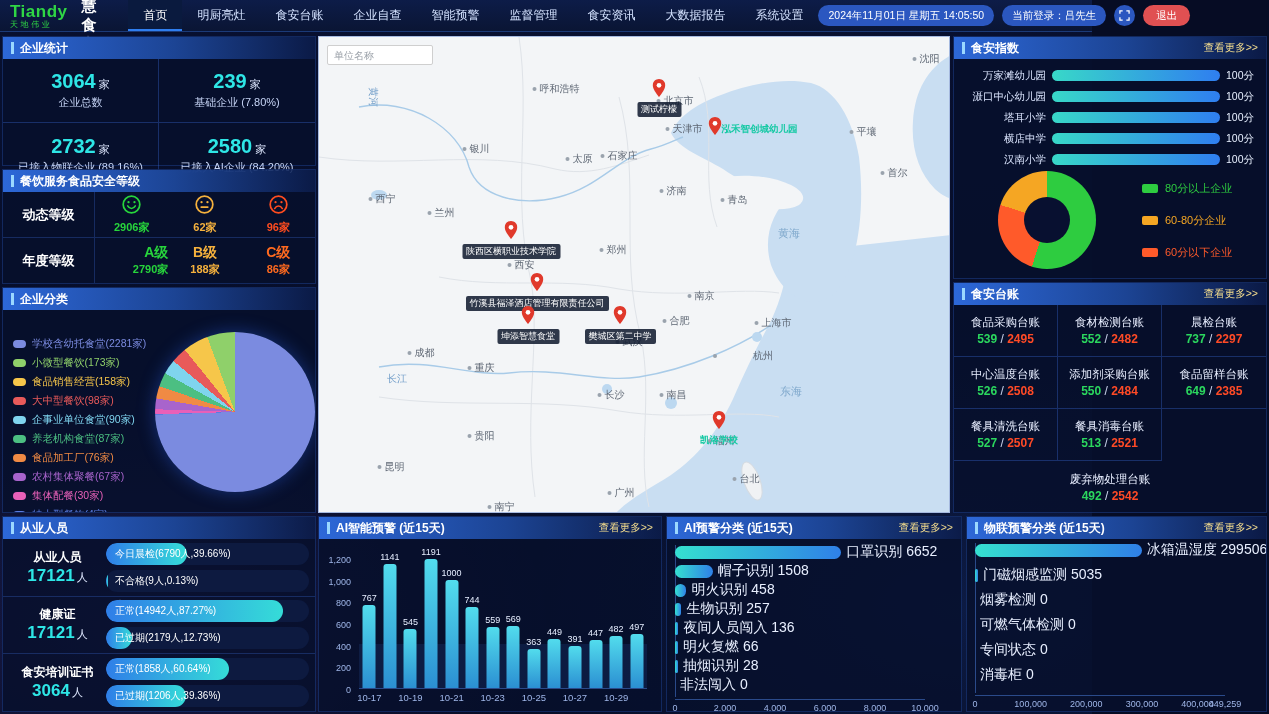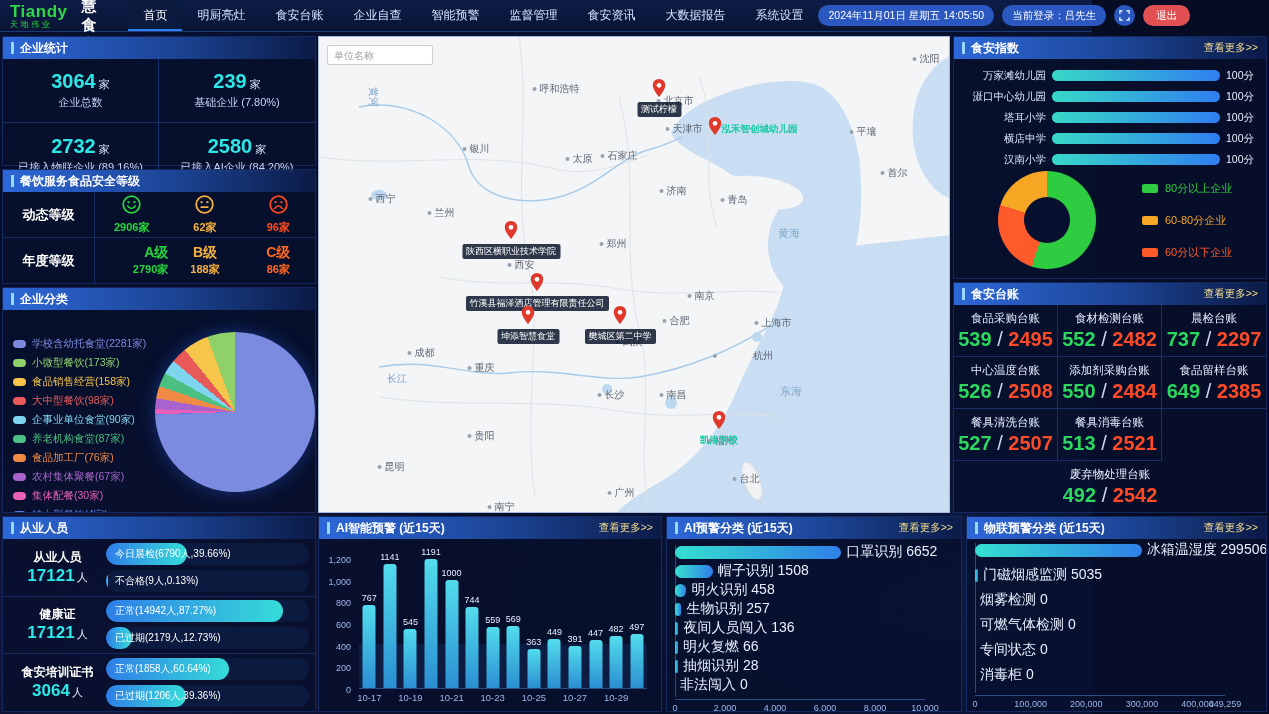--- a/index.html
+++ b/index.html
@@ -78,21 +78,21 @@
 .dleg{position:absolute;left:188px;top:122px}
 .dleg-row{display:flex;align-items:center;gap:7px;margin-bottom:17px}
 .dleg-swatch{width:16px;height:9px;border-radius:2px}
 .dleg-label{font-size:11px;white-space:nowrap}
 
 .ledger-grid{display:grid;grid-template-columns:1fr 1fr 1fr;grid-auto-rows:52px;height:100%}
 .ledger-cell{display:flex;flex-direction:column;align-items:center;justify-content:center;border-right:1px solid rgba(60,110,220,.35);border-bottom:1px solid rgba(60,110,220,.35)}
 .ledger-cell:nth-child(3n){border-right:none}
 .ledger-cell.span3{grid-column:1/4;border-right:none;border-bottom:none}
 .ledger-label{font-size:11.5px;color:#e8eeff}
-.ledger-val{font-size:20px;font-weight:bold;margin-top:2px}
+.ledger-val{font-size:12px;font-weight:bold;margin-top:2px}
 .ledger-val .g{color:#2bd75e}.ledger-val .sep{color:#cfd8f0;font-weight:normal}.ledger-val .r{color:#ff4a26}
 
 .trend-y{position:absolute;left:0;top:20px;width:36px;height:130px}
 .ty{position:absolute;right:4px;font-size:9px;color:#9fb6e8}
 .trend-plot{position:absolute;left:40px;top:20px;width:288px;height:130px;border-bottom:1px solid #2a4a8a}
 .trend-band{position:absolute;left:0;right:0;bottom:0;height:44px;background:rgba(44,86,170,.18)}
 .tslot{position:absolute;bottom:0;height:100%}
 .tbar{position:absolute;bottom:0;left:50%;transform:translateX(-50%);width:13px;border-radius:3px 3px 0 0;background:linear-gradient(180deg,#52dced,#2b8fd2)}
 .tval{position:absolute;left:50%;transform:translateX(-50%);font-size:9px;color:#e6eeff;white-space:nowrap}
 .tx{position:absolute;top:calc(100% + 4px);left:50%;transform:translateX(-50%);font-size:9.5px;color:#9fb6e8;white-space:nowrap}
@@ -420,21 +420,21 @@
           <span class="cname">青岛</span>
         </div>
         <div class="city" style="left: 63px; top: 162px;">
           <span class="cdot"></span>
           <span class="cname">西宁</span>
         </div>
         <div class="city" style="left: 122px; top: 176px;">
           <span class="cdot"></span>
           <span class="cname">兰州</span>
         </div>
-        <div class="city" style="left: 294px; top: 207px;">
+        <div class="city" style="left: 294px; top: 213px;">
           <span class="cdot"></span>
           <span class="cname">郑州</span>
         </div>
         <div class="city" style="left: 202px; top: 228px;">
           <span class="cdot"></span>
           <span class="cname">西安</span>
         </div>
         <div class="city" style="left: 382px; top: 259px;">
           <span class="cdot"></span>
           <span class="cname">南京</span>

